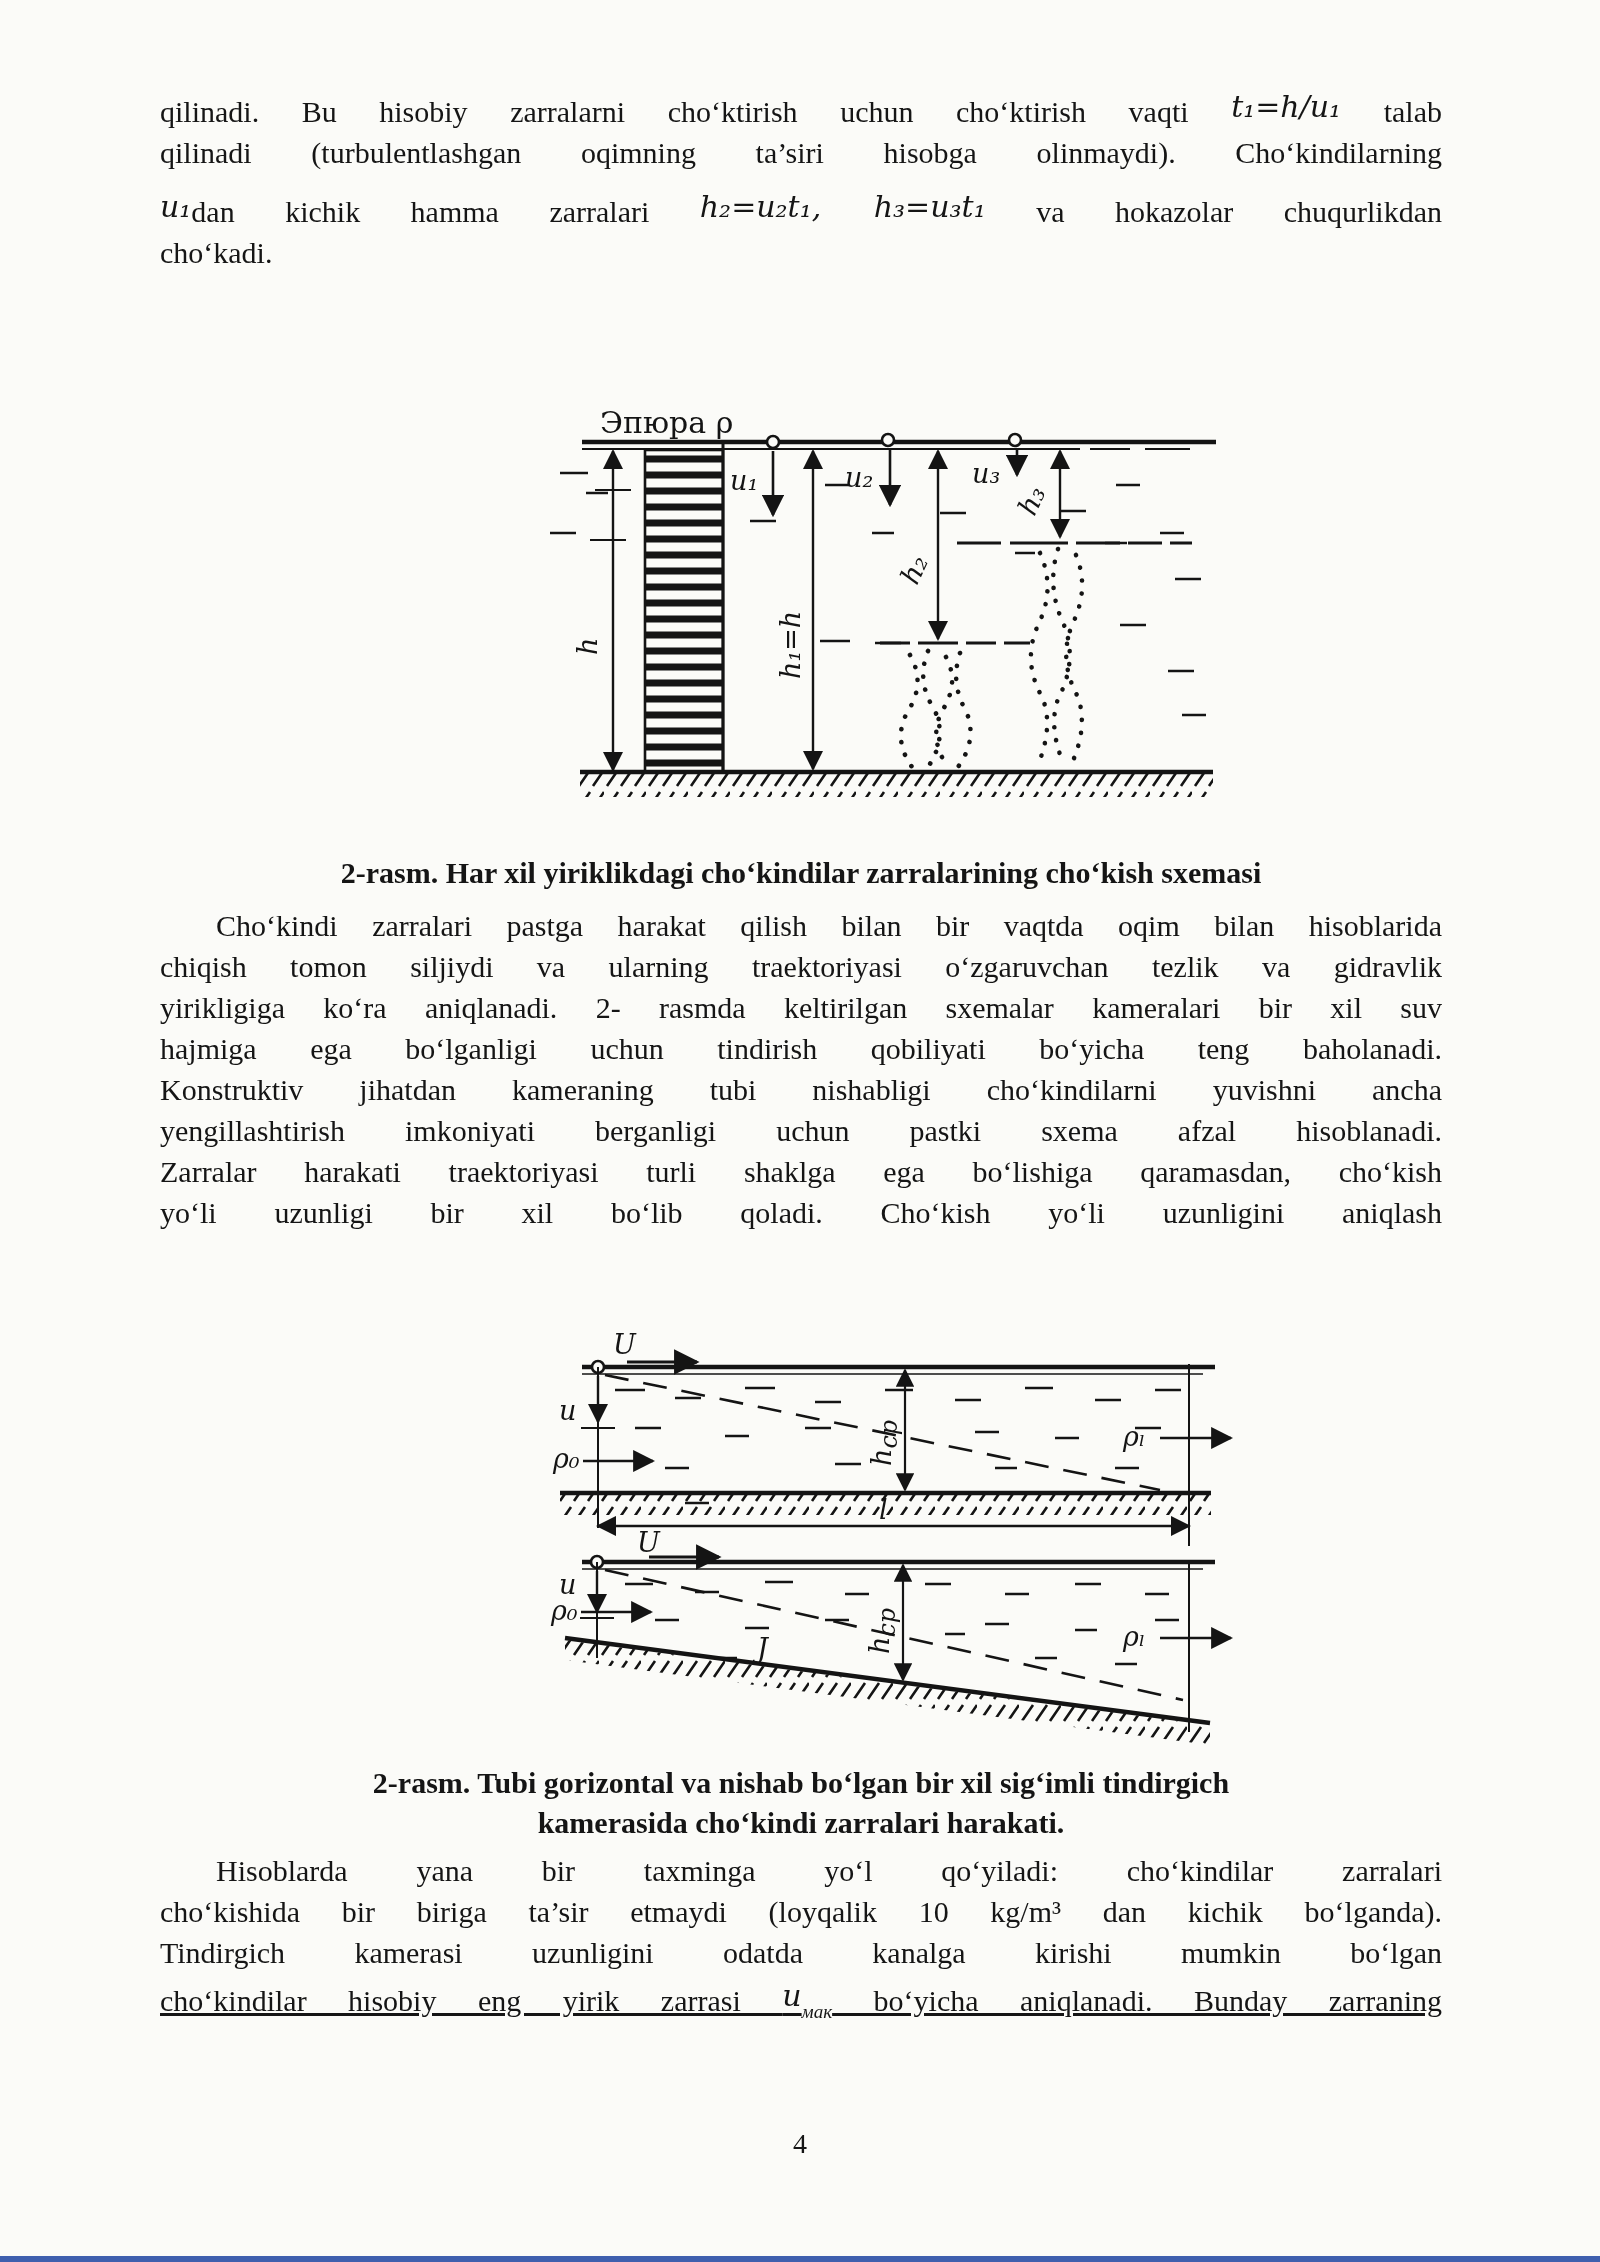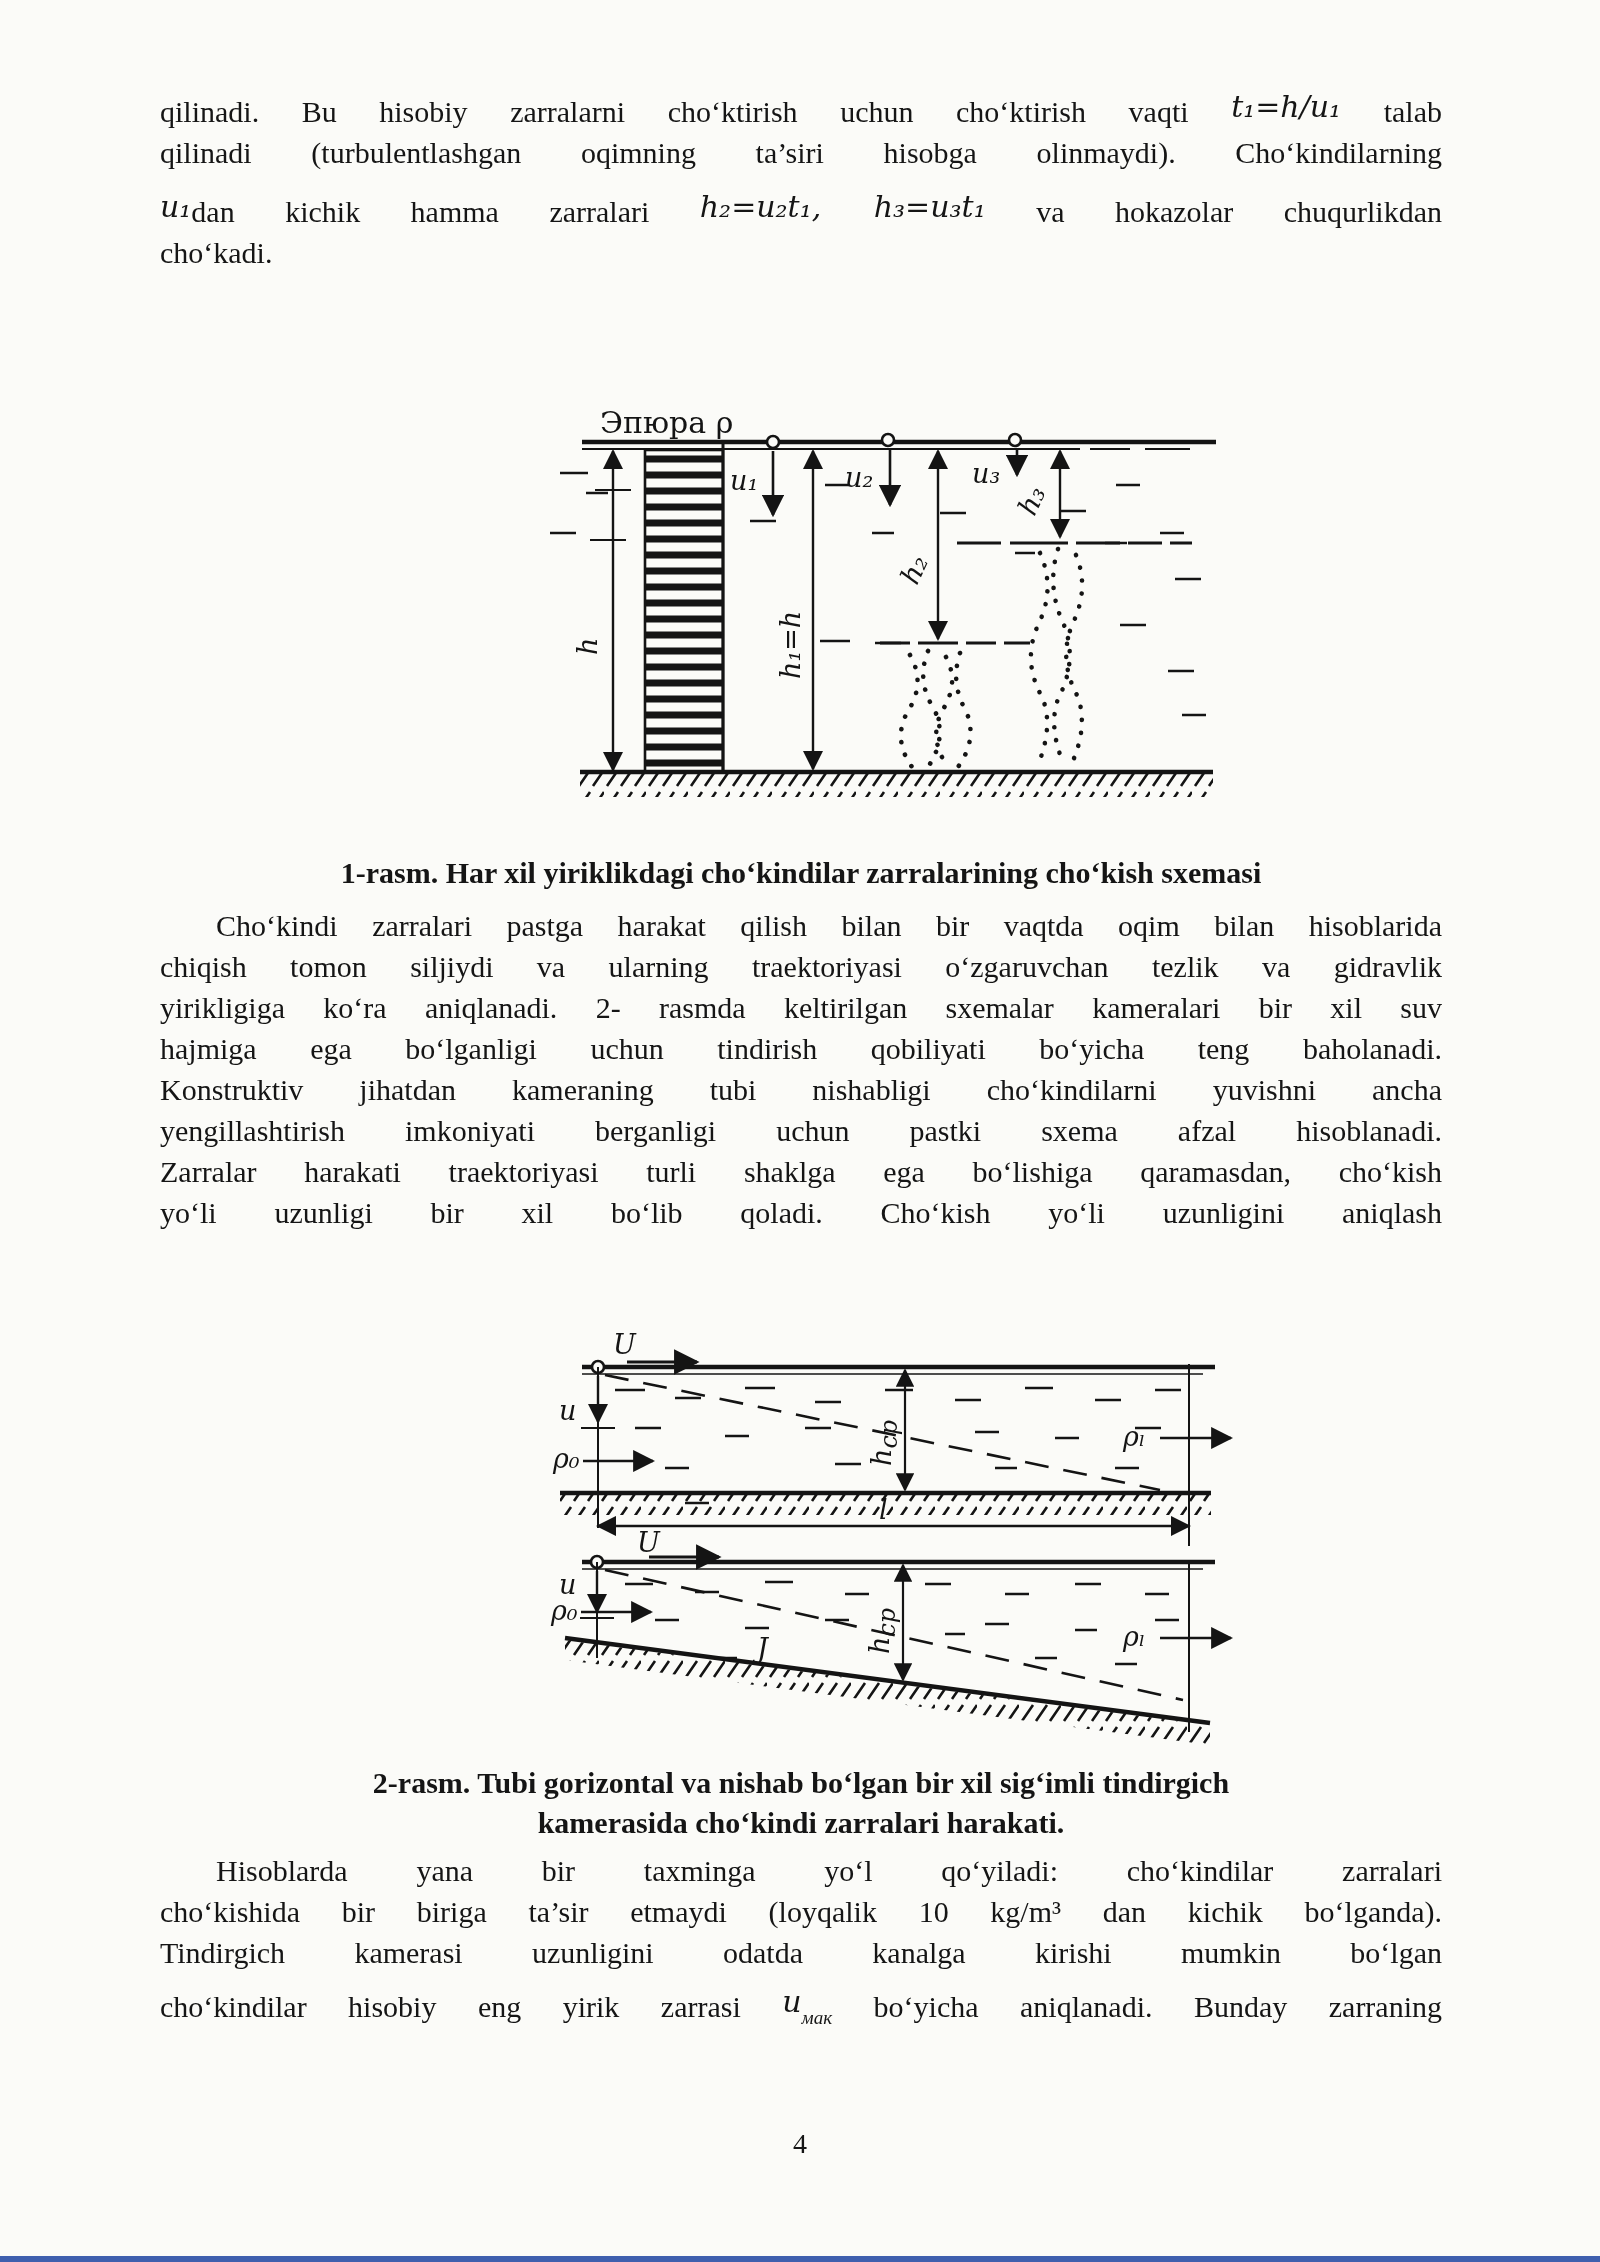--- a/index.html
+++ b/index.html
@@ -10,21 +10,21 @@
   .line{font-size:30px;line-height:41px;text-align:justify;text-align-last:justify;
         white-space:normal;}
   .line.last{text-align-last:left;}
   .line.indent{text-indent:56px;}
   .fm{font-style:italic;font-family:"DejaVu Serif",serif;position:relative;top:-5px;}
   .caption{position:absolute;left:160px;width:1282px;text-align:center;font-weight:bold;
            font-size:30px;line-height:40px;}
   .pagenum{position:absolute;left:0;top:2128px;width:1600px;text-align:center;font-size:28px;}
   sub.mk{font-size:19px;font-style:italic;}
   .mline{margin-top:18px;}
-  .mline2{margin-top:13px;}
+  .mline2{margin-top:7px;text-decoration:underline;}
   svg{overflow:visible;}
   .ink{stroke:#141414;}
   .flab{font:italic 27px "DejaVu Serif",serif;fill:#141414;}
   .flabS{font:italic 24px "DejaVu Serif",serif;fill:#141414;}
   .fcap{font:30px "DejaVu Serif",serif;fill:#141414;}
   .blue-strip{position:absolute;left:0;bottom:0;width:1600px;height:6px;background:#3f5fae;}
 </style>
 </head>
 <body>
 
@@ -85,21 +85,21 @@
 
     <line class="ink" x1="540" y1="58" x2="540" y2="144" stroke-width="2.4" marker-start="url(#ae)" marker-end="url(#ae)"></line>
     <text class="flab" x="500" y="118" transform="rotate(-65 512 110)">h₃</text>
     <path class="ink" d="M437 150h44M490 150h58M556 150h44M608 150h34M650 150h22" stroke-width="3"></path>
     <path stroke="#141414" fill="none" stroke-width="4.6" stroke-linecap="round" stroke-dasharray="0.1 13" d="M520 160q16 36 -2 72q-16 36 4 72q12 28 -4 68M538 156q-12 38 6 76q14 36 -6 74q-10 28 6 66M556 162q14 34 -4 70q-14 36 6 72q10 30 -6 66"></path>
 
     <line class="ink" x1="60" y1="379" x2="693" y2="379" stroke-width="4.6"></line>
     <rect x="60" y="381" width="633" height="23" fill="url(#ht)"></rect>
   </svg>
 
-  <div class="caption" style="top:853px">1-rasm. Har xil yiriklikdagi choʻkindilar zarralarining choʻkish sxemasi</div>
+  <div class="caption" style="top:853px">2-rasm. Har xil yiriklikdagi choʻkindilar zarralarining choʻkish sxemasi</div>
 
   <div class="tblock" style="top:905px">
     <div class="line indent">Choʻkindi zarralari pastga harakat qilish bilan bir vaqtda oqim bilan hisoblarida</div>
     <div class="line">chiqish tomon siljiydi va ularning traektoriyasi oʻzgaruvchan tezlik va gidravlik</div>
     <div class="line">yirikligiga koʻra aniqlanadi. 2- rasmda keltirilgan sxemalar kameralari bir xil suv</div>
     <div class="line">hajmiga ega boʻlganligi uchun tindirish qobiliyati boʻyicha teng baholanadi.</div>
     <div class="line">Konstruktiv jihatdan kameraning tubi nishabligi choʻkindilarni yuvishni ancha</div>
     <div class="line">yengillashtirish imkoniyati berganligi uchun pastki sxema afzal hisoblanadi.</div>
     <div class="line">Zarralar harakati traektoriyasi turli shaklga ega boʻlishiga qaramasdan, choʻkish</div>
     <div class="line">yoʻli uzunligi bir xil boʻlib qoladi. Choʻkish yoʻli uzunligini aniqlash</div>

